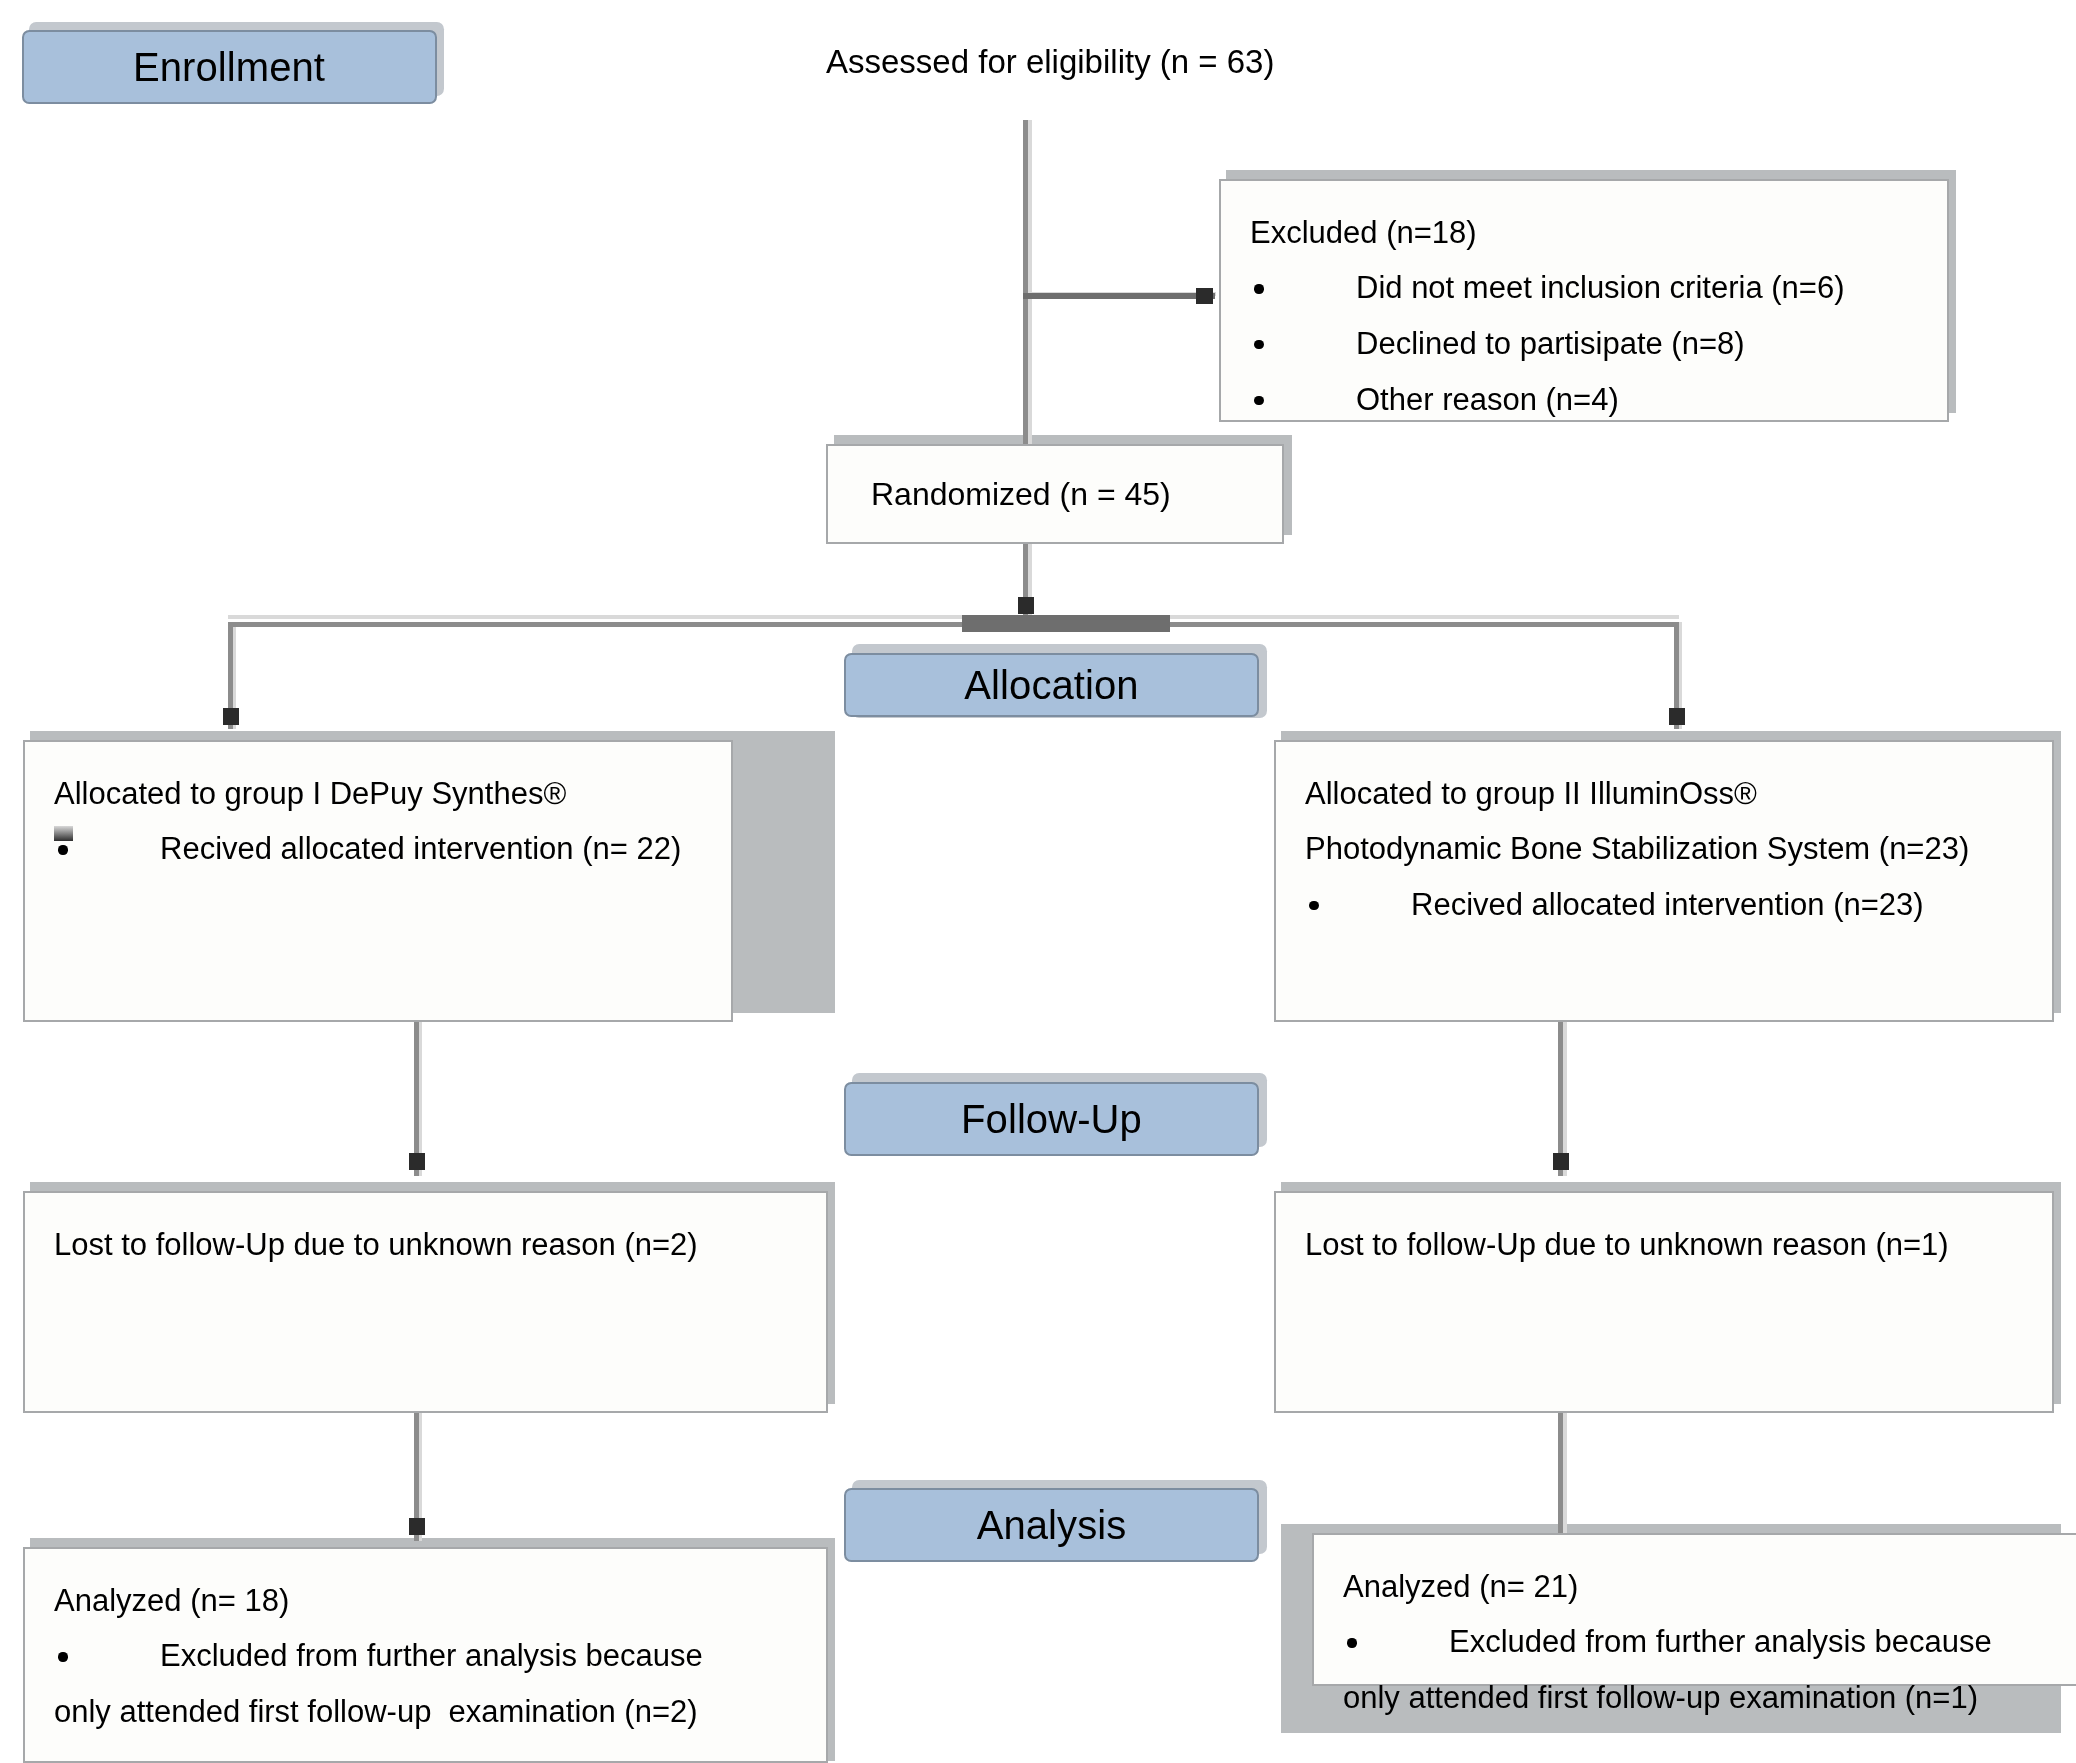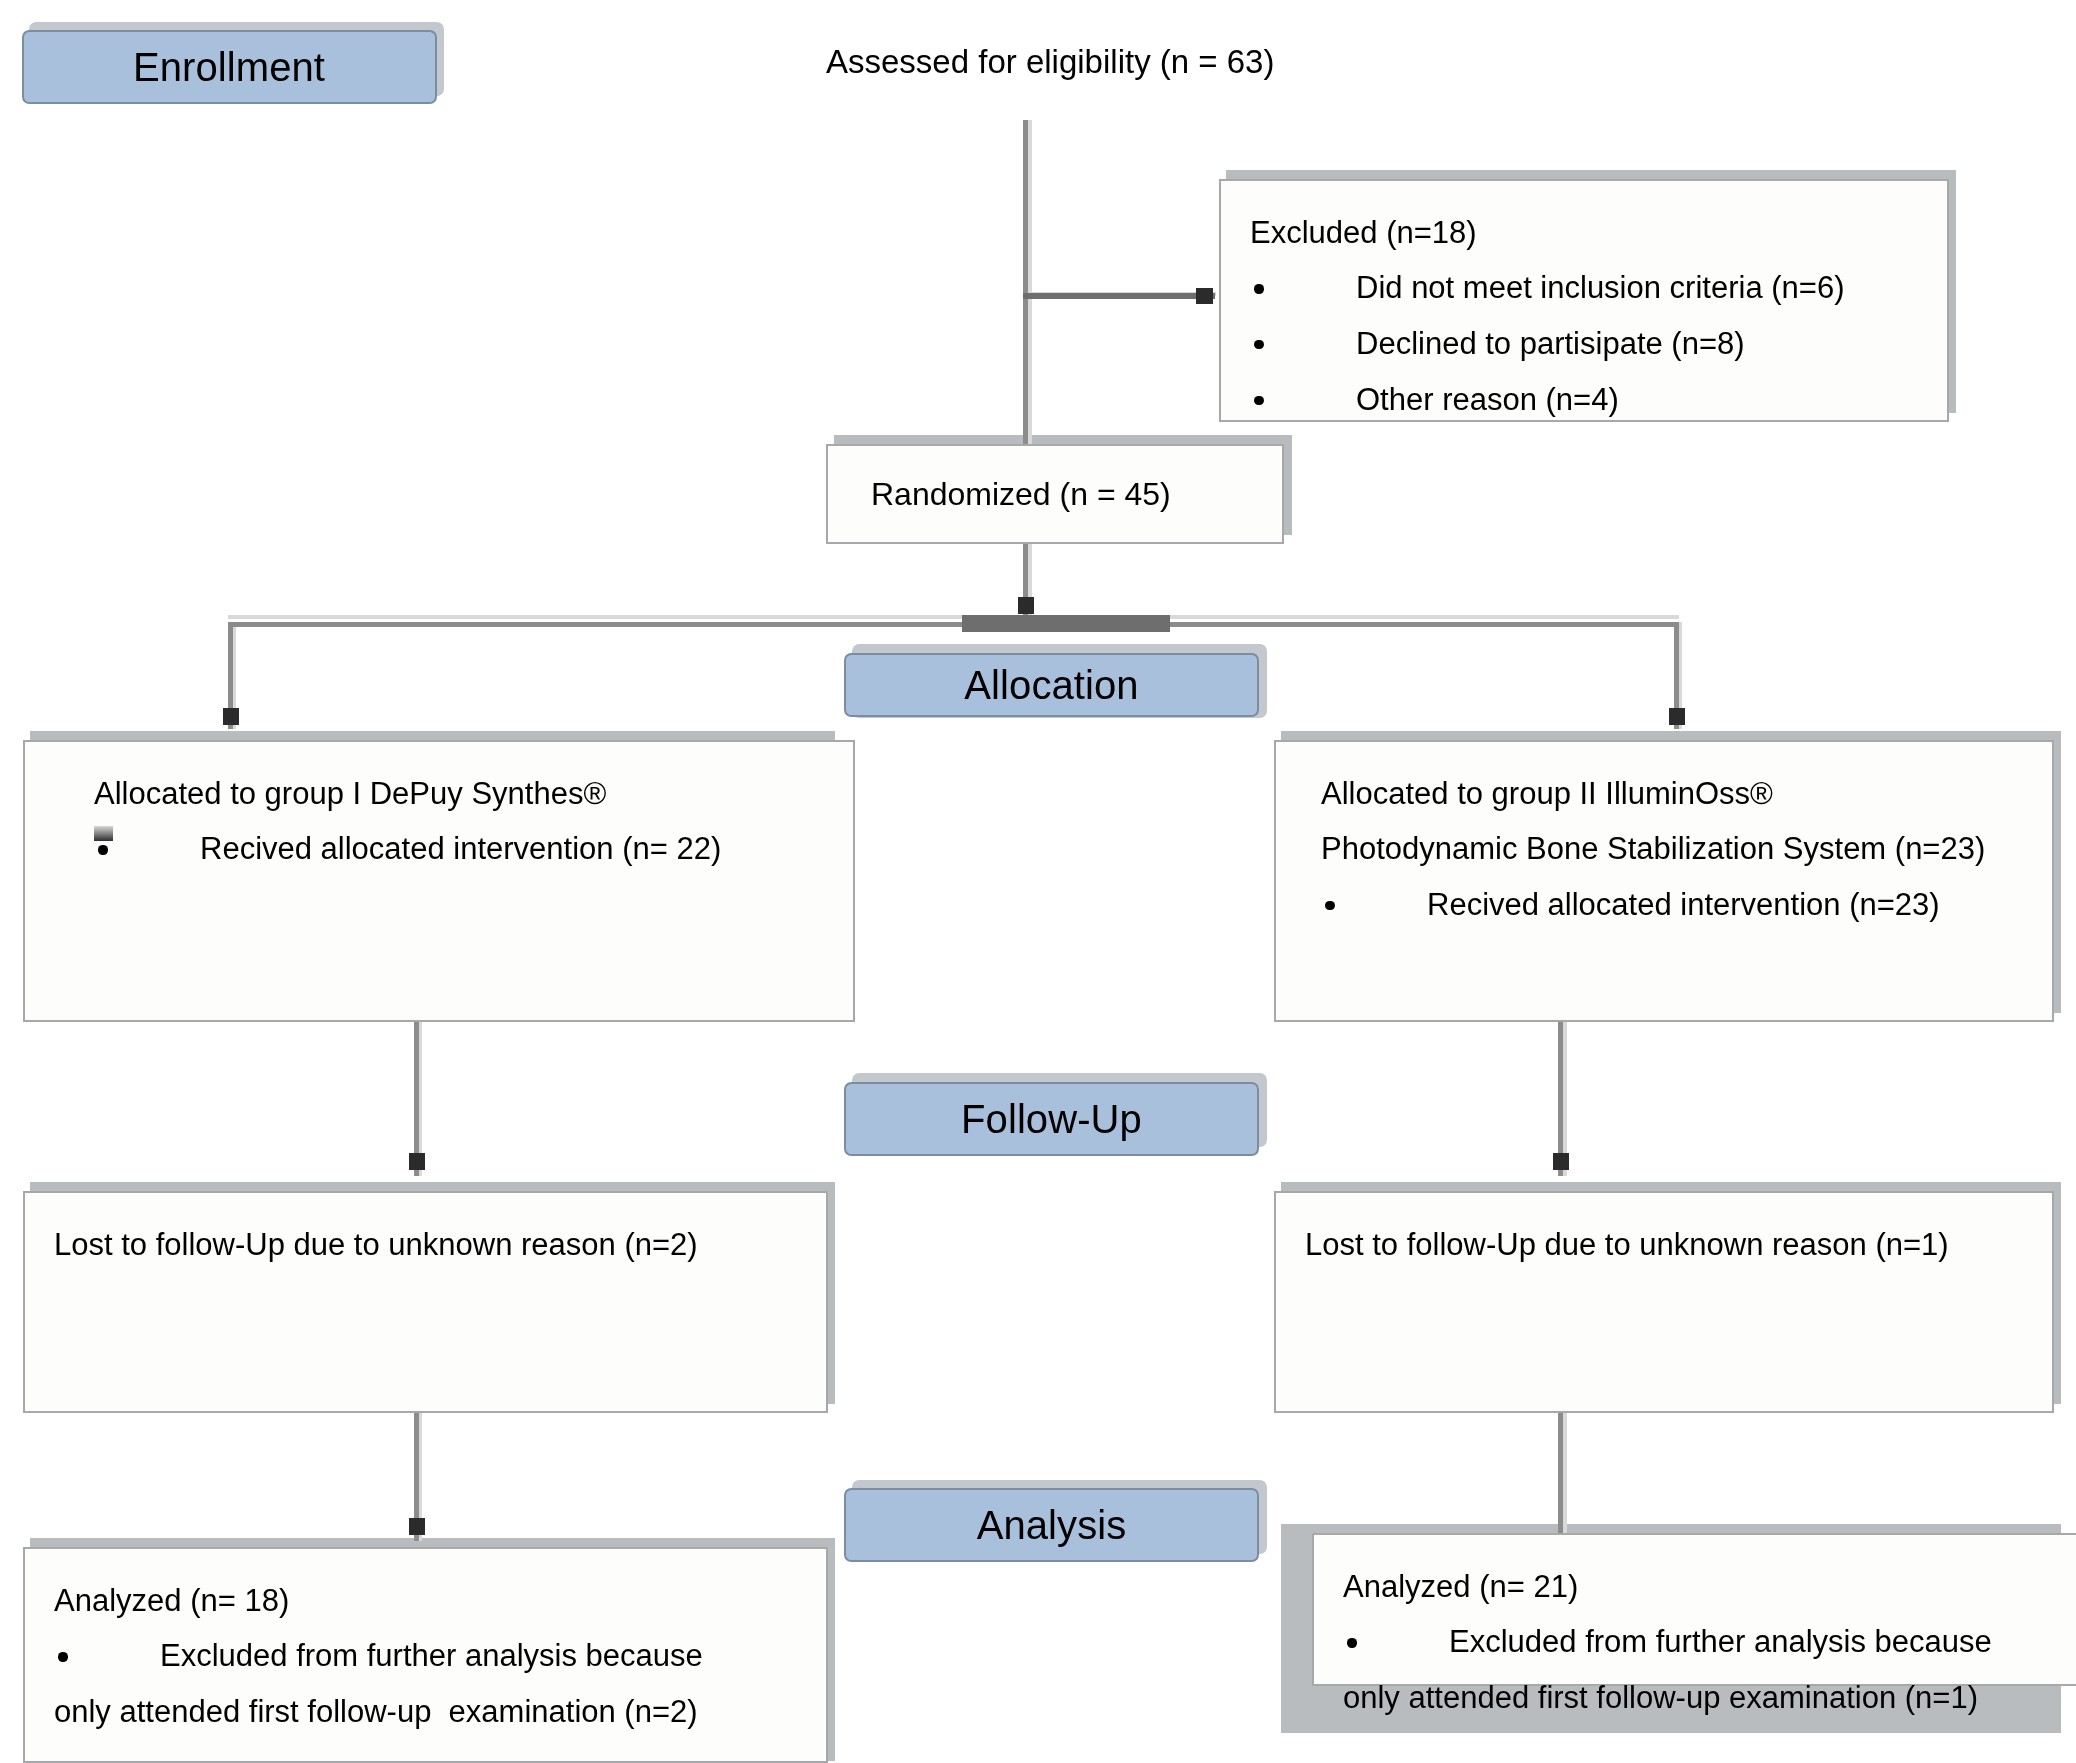--- a/index.html
+++ b/index.html
@@ -195,33 +195,33 @@
   <div class="abs vline-hilite" style="left:1678px; top:622px; height:107px;"></div>
   <div class="abs vline" style="left:1674px; top:622px; height:107px;"></div>
   <div class="abs arrow-down" style="left:1669px; top:708px;"></div>
 
   <div class="abs stage-shadow" style="left:852px; top:644px; width:415px; height:74px;"></div>
   <div class="abs stage" style="left:844px; top:653px; width:415px; height:64px;">
     <span class="stage-label">Allocation</span>
   </div>
 
   <div class="abs box-shadow" style="left:30px; top:731px; width:805px; height:282px;"></div>
-  <div class="abs box" style="left:23px; top:740px; width:832px; height:282px;padding-left:40px;">
+  <div class="abs box" style="left:23px; top:740px; width:710px; height:282px;">
     <div class="box-inner">
       <p>Allocated to group I DePuy Synthes®</p>
       <p class="bullet-line">
         <span class="bullet-artifact"></span>
         <span class="bullet-dot"></span>
         <span>Recived allocated intervention (n= 22)</span>
       </p>
     </div>
   </div>
 
   <div class="abs box-shadow" style="left:1281px; top:731px; width:780px; height:282px;"></div>
-  <div class="abs box" style="left:1274px; top:740px; width:780px; height:282px;padding-left:16px;">
+  <div class="abs box" style="left:1274px; top:740px; width:780px; height:282px;">
     <div class="box-inner">
       <p>Allocated to group II IlluminOss®</p>
       <p>Photodynamic Bone Stabilization System (n=23)</p>
       <p class="bullet-line">
         <span class="bullet-dot"></span>
         <span>Recived allocated intervention (n=23)</span>
       </p>
     </div>
   </div>
 

